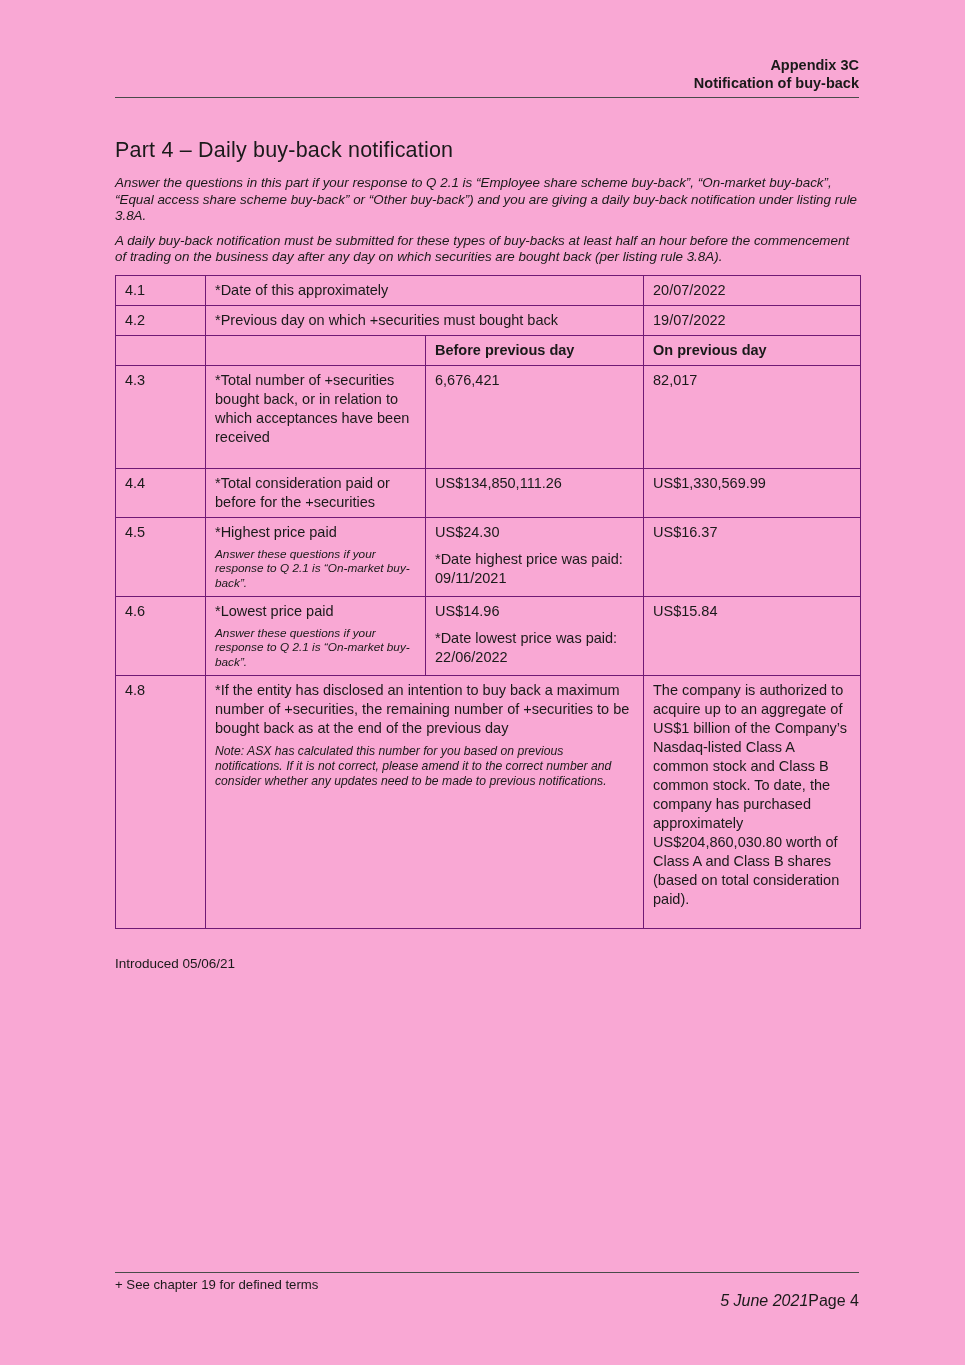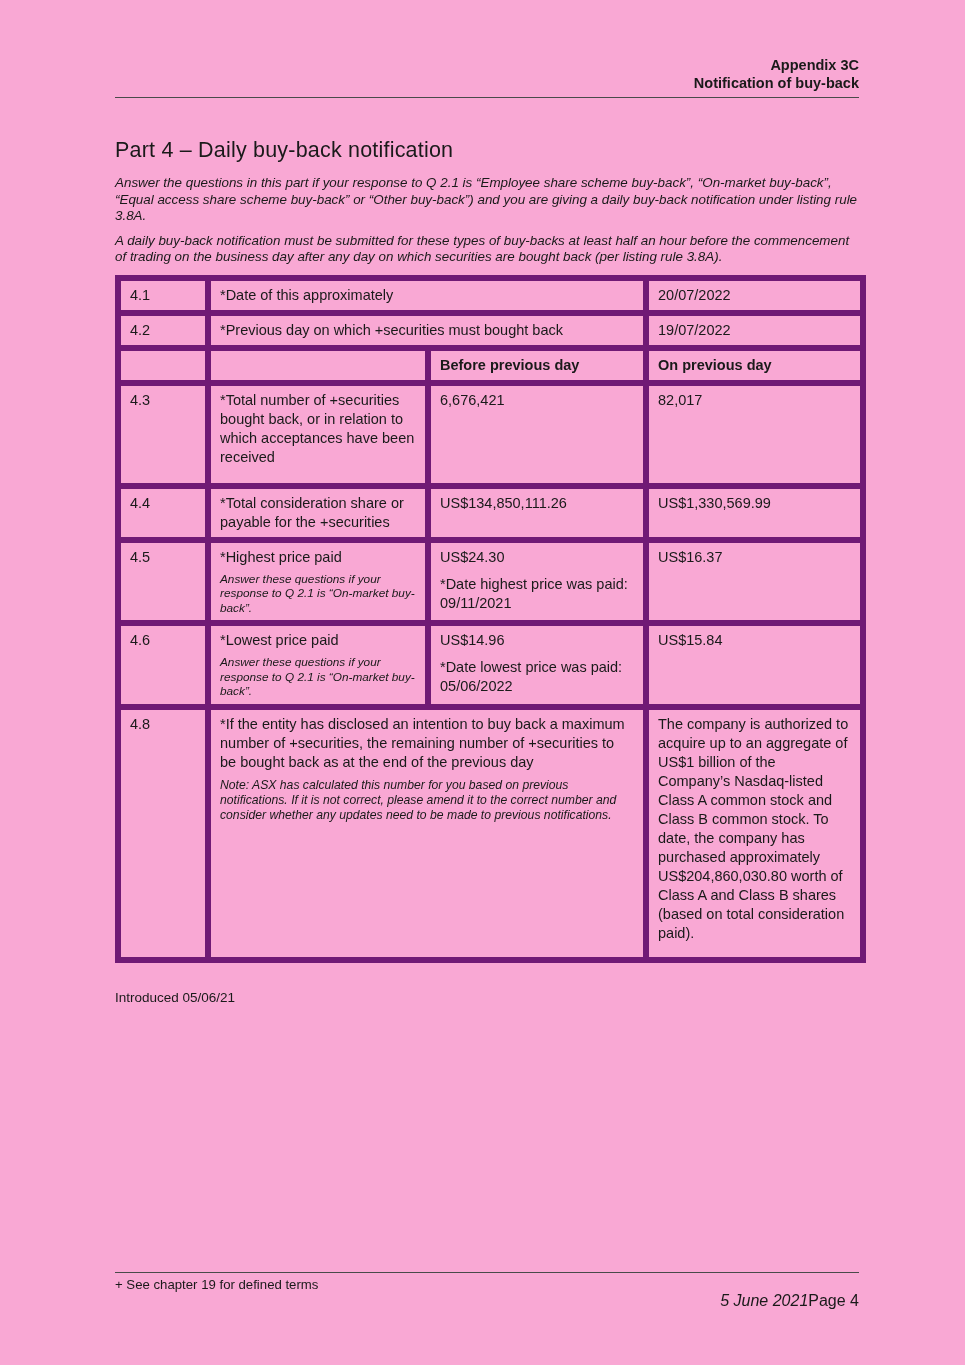--- a/index.html
+++ b/index.html
@@ -45,21 +45,21 @@
   }
   .intro-para + .intro-para { margin-top: 8px; }
   table.bb-table {
     margin-top: 9px;
     width: 745px;
     border-collapse: collapse;
     table-layout: fixed;
     font-size: 14.5px;
   }
   table.bb-table td {
-    border: 6px solid #701a75;
+    border: 1px solid #701a75;
     vertical-align: top;
     padding: 5px 9px 5px 9px;
     line-height: 19px;
   }
   td.num-cell { padding-left: 8px; }
   td.col-header { font-weight: bold; }
   .cell-note {
     font-style: italic;
     font-size: 11.8px;
     line-height: 14.6px;
@@ -139,21 +139,21 @@
           <td class="col-header">On previous day</td>
         </tr>
         <tr style="height:103px;">
           <td class="num-cell">4.3</td>
           <td>*Total number of +securities bought back, or in relation to which acceptances have been received</td>
           <td>6,676,421</td>
           <td>82,017</td>
         </tr>
         <tr style="height:48px;">
           <td class="num-cell">4.4</td>
-          <td>*Total consideration share or payable for the +securities</td>
+          <td>*Total consideration paid or before for the +securities</td>
           <td>US$134,850,111.26</td>
           <td>US$1,330,569.99</td>
         </tr>
         <tr style="height:79px;">
           <td class="num-cell">4.5</td>
           <td>
             <div>*Highest price paid</div>
             <div class="cell-note">Answer these questions if your response to Q 2.1 is “On-market buy-back”.</div>
           </td>
           <td>
@@ -163,21 +163,21 @@
           <td>US$16.37</td>
         </tr>
         <tr style="height:79px;">
           <td class="num-cell">4.6</td>
           <td>
             <div>*Lowest price paid</div>
             <div class="cell-note">Answer these questions if your response to Q 2.1 is “On-market buy-back”.</div>
           </td>
           <td>
             <div>US$14.96</div>
-            <div class="cell-subline">*Date lowest price was paid: 05/06/2022</div>
+            <div class="cell-subline">*Date lowest price was paid: 22/06/2022</div>
           </td>
           <td>US$15.84</td>
         </tr>
         <tr style="height:253px;">
           <td class="num-cell">4.8</td>
           <td colspan="2">
             <div>*If the entity has disclosed an intention to buy back a maximum number of +securities, the remaining number of +securities to be bought back as at the end of the previous day</div>
             <div class="bignote">Note: ASX has calculated this number for you based on previous notifications. If it is not correct, please amend it to the correct number and consider whether any updates need to be made to previous notifications.</div>
           </td>
           <td>The company is authorized to acquire up to an aggregate of US$1 billion of the Company’s Nasdaq-listed Class A common stock and Class B common stock. To date, the company has purchased approximately US$204,860,030.80 worth of Class A and Class B shares (based on total consideration paid).</td>

